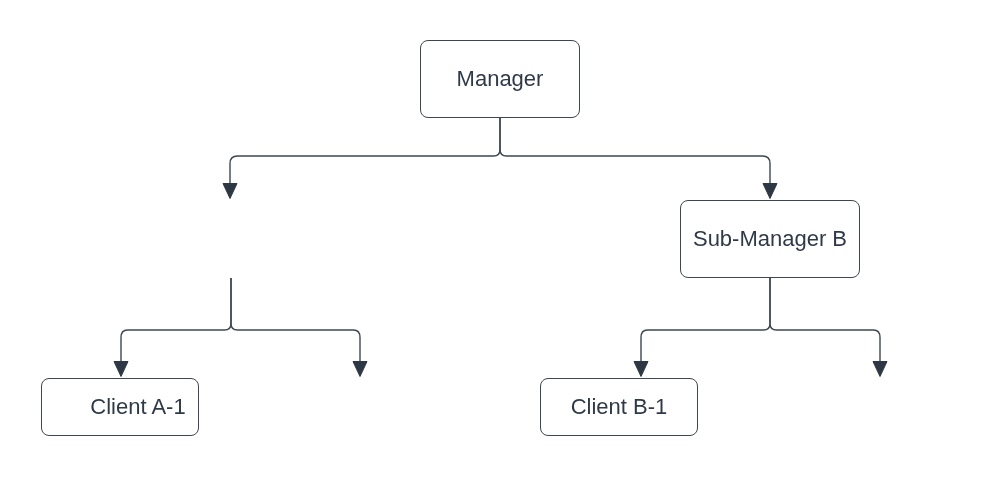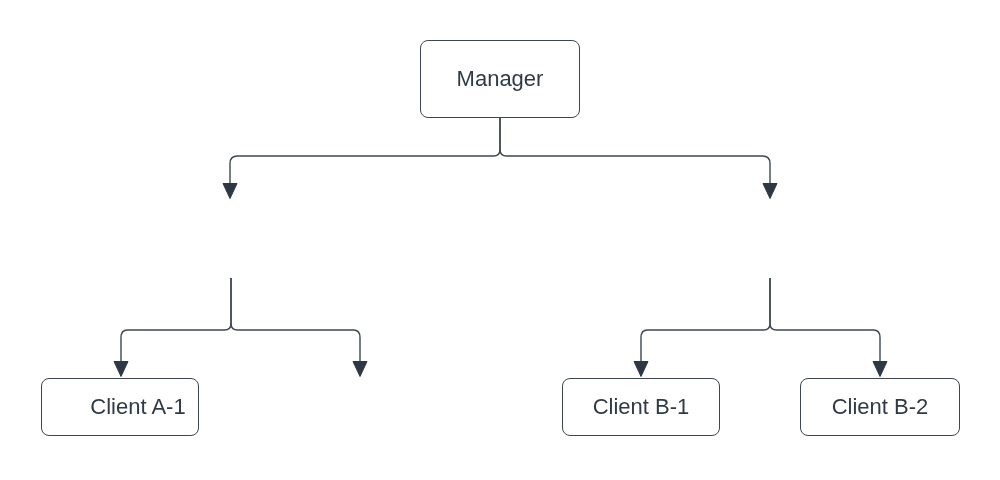--- a/index.html
+++ b/index.html
@@ -46,21 +46,21 @@
     color:var(--text-color);
     font-size:22px;
     line-height:1;
     white-space:nowrap;
   }
   .n-manager    {left:420px; top:40px;  width:160px; height:78px;}
   .n-sub-a      {left:140px; top:200px; width:182px; height:78px;}
   .n-sub-b      {left:680px; top:200px; width:180px; height:78px;}
   .n-client-a1  {left:41px;  top:378px; width:158px; height:58px;padding-left:36px;}
   .n-client-a2  {left:281px; top:378px; width:158px; height:58px;}
-  .n-client-b1  {left:562px; top:378px; width:158px; height:58px;}
+  .n-client-b1  {left:540px; top:378px; width:158px; height:58px;}
   .n-client-b2  {left:800px; top:378px; width:160px; height:58px;}
 </style>
 </head>
 <body>
 
 <div class="canvas">
 
   <svg class="edges" viewBox="0 0 1000 480" xmlns="http://www.w3.org/2000/svg">
 
     <path d="M500,118 L500,149.5 Q500,156 493.5,156 L237.5,156 Q230,156 230,163.5 L230,184"></path>
@@ -76,17 +76,17 @@
     <polygon points="353,361.5 367,361.5 360,376.5"></polygon>
 
     <path d="M770,278 L770,323.5 Q770,330 763.5,330 L647.5,330 Q641,330 641,337.5 L641,362"></path>
     <polygon points="634,361.5 648,361.5 641,376.5"></polygon>
 
     <path d="M770,278 L770,323.5 Q770,330 776.5,330 L873.5,330 Q880,330 880,337.5 L880,362"></path>
     <polygon points="873,361.5 887,361.5 880,376.5"></polygon>
   </svg>
 
   <div class="node n-manager">Manager</div>
+  <div class="node n-sub-b">Sub-Manager B</div>
   <div class="node n-client-a1">Client A-1</div>
   <div class="node n-client-b1">Client B-1</div>
-  <div class="node n-client-b2">Client B-2</div>
 
 </div>
 
 </body></html>

